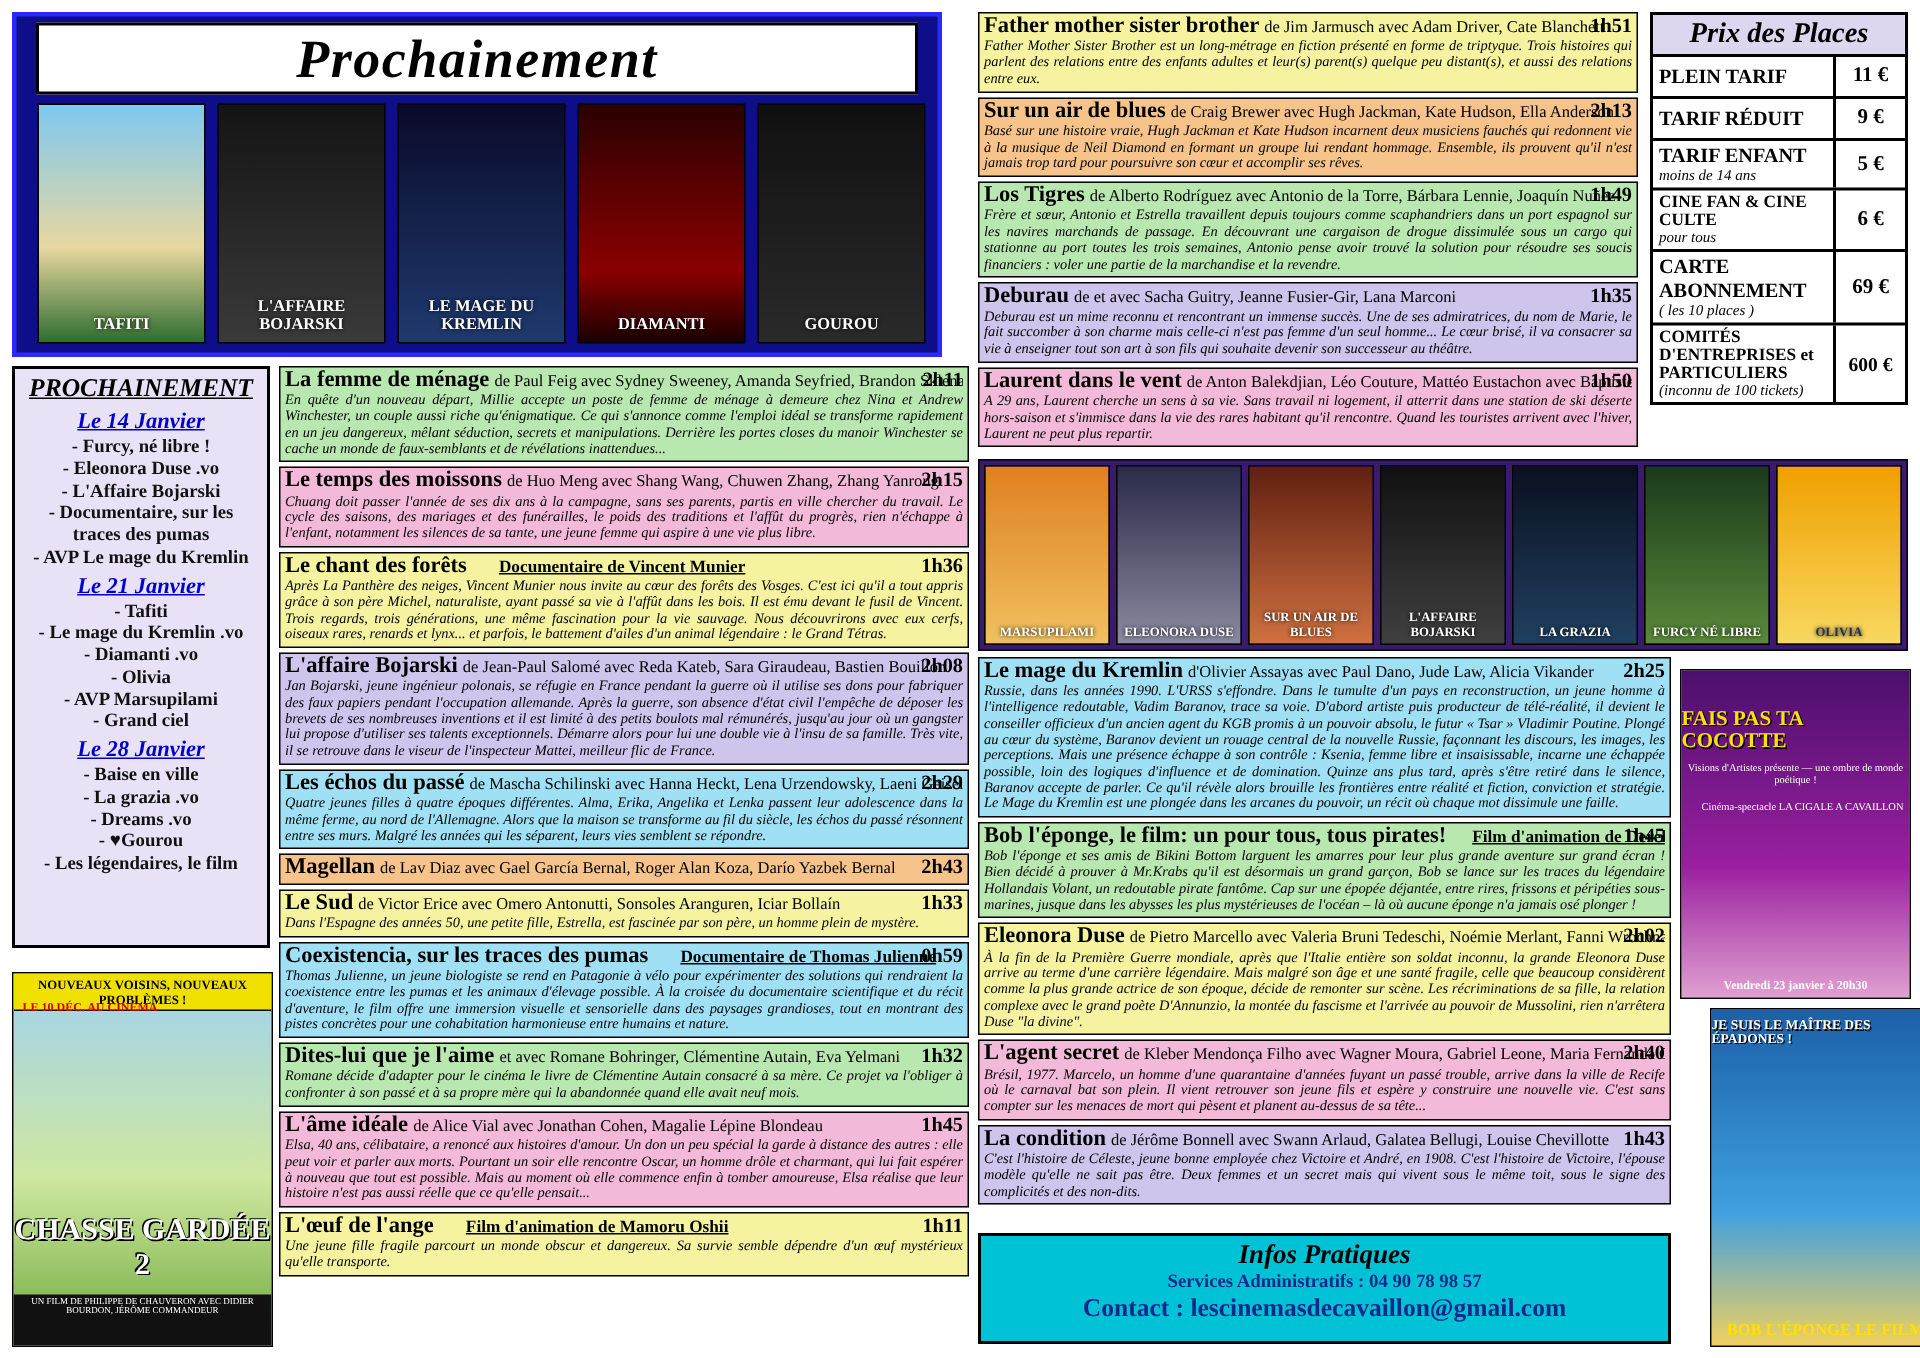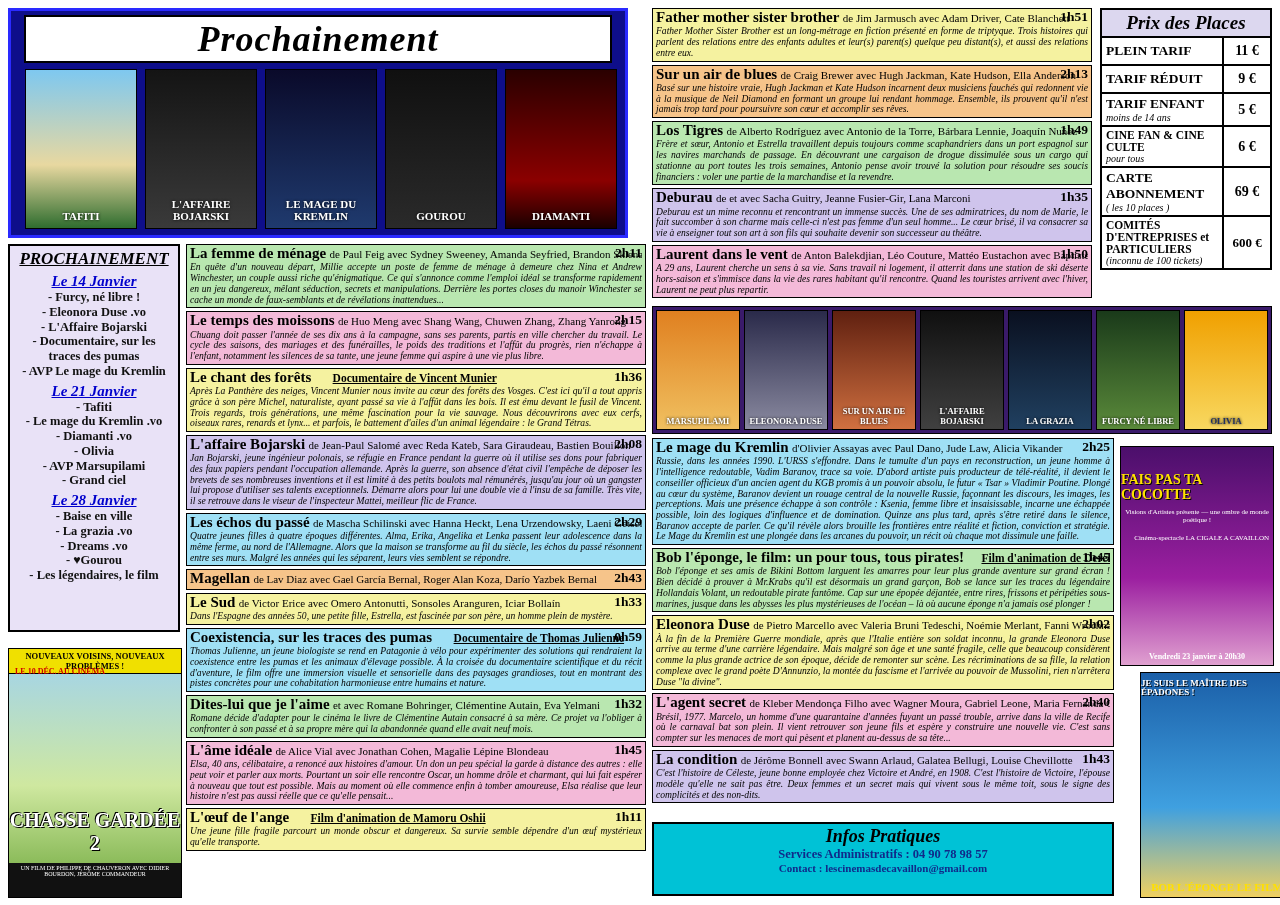--- a/index.html
+++ b/index.html
@@ -177,46 +177,46 @@
   }
 
   
   .infos{
     position:absolute;left:652px;top:822px;width:462px;height:74px;
     background:#00c2d6;border:2px solid #000;box-sizing:border-box;
     text-align:center;color:#000;
   }
   .infos .i1{font-style:italic;font-weight:bold;font-size:18px;margin-top:2px;}
   .infos .i2{font-weight:bold;font-size:12.5px;color:#102a8a;}
-  .infos .i3{font-weight:bold;font-size:11px;color:#102a8a;}
+  .infos .i3{font-weight:bold;font-size:17px;color:#102a8a;}
 </style>
 </head>
 <body>
 
 <div class="page">
 
   <div class="headbox">
     <div class="bigtitle">
       <span>Prochainement</span>
     </div>
     <div class="posters">
       <div class="poster p1">
         <div class="pname">TAFITI</div>
       </div>
       <div class="poster p2">
         <div class="pname">L'AFFAIRE BOJARSKI</div>
       </div>
       <div class="poster p3">
         <div class="pname">LE MAGE DU KREMLIN</div>
       </div>
+      <div class="poster p5">
+        <div class="pname">DIAMANTI</div>
+      </div>
       <div class="poster p4">
         <div class="pname">GOUROU</div>
-      </div>
-      <div class="poster p5">
-        <div class="pname">DIAMANTI</div>
       </div>
     </div>
   </div>
 
   <div class="sched">
     <div class="hd">PROCHAINEMENT</div>
 
     <div class="dt">Le 14 Janvier</div>
     <div class="it">- Furcy, né libre !</div>
     <div class="it">- Eleonora Duse .vo</div>

